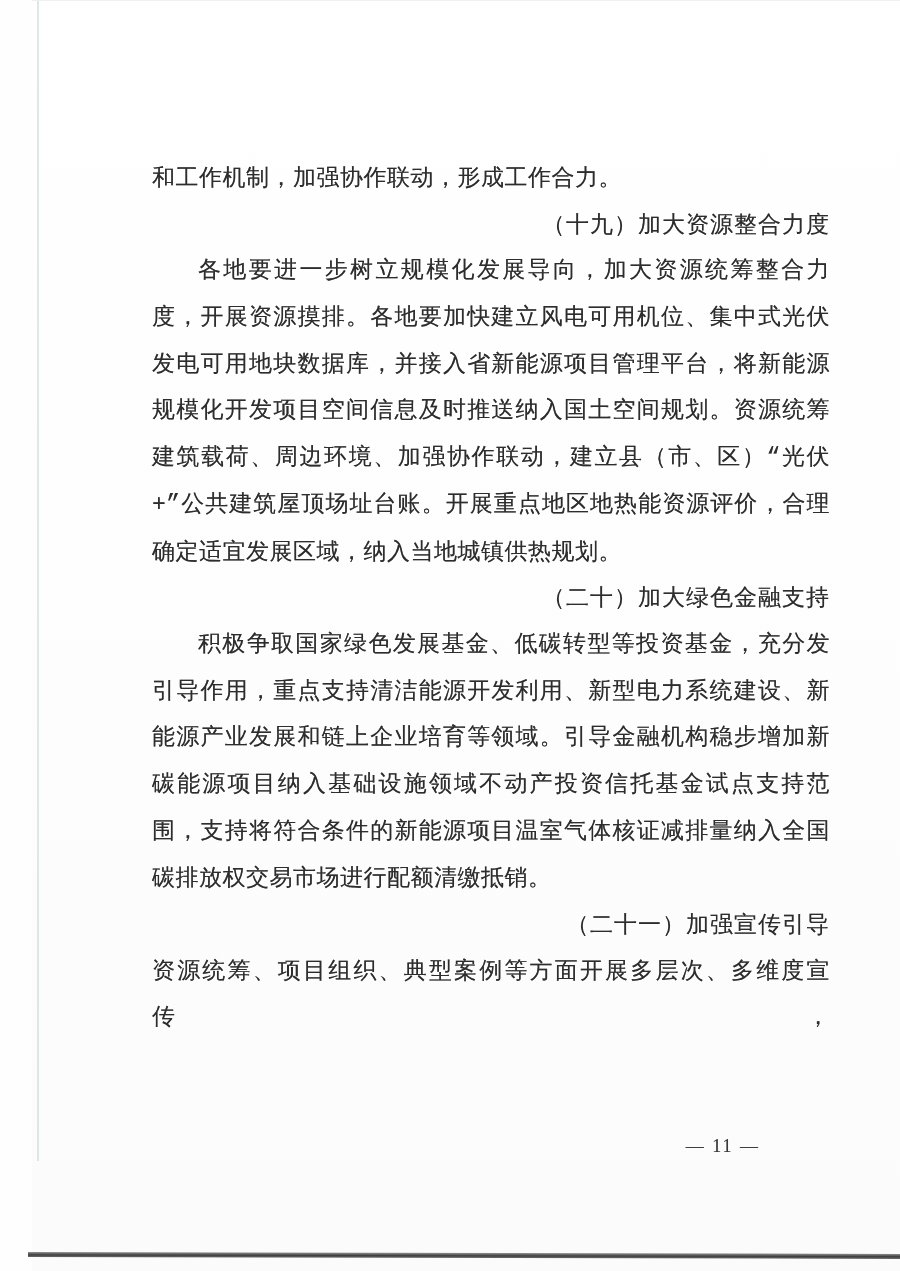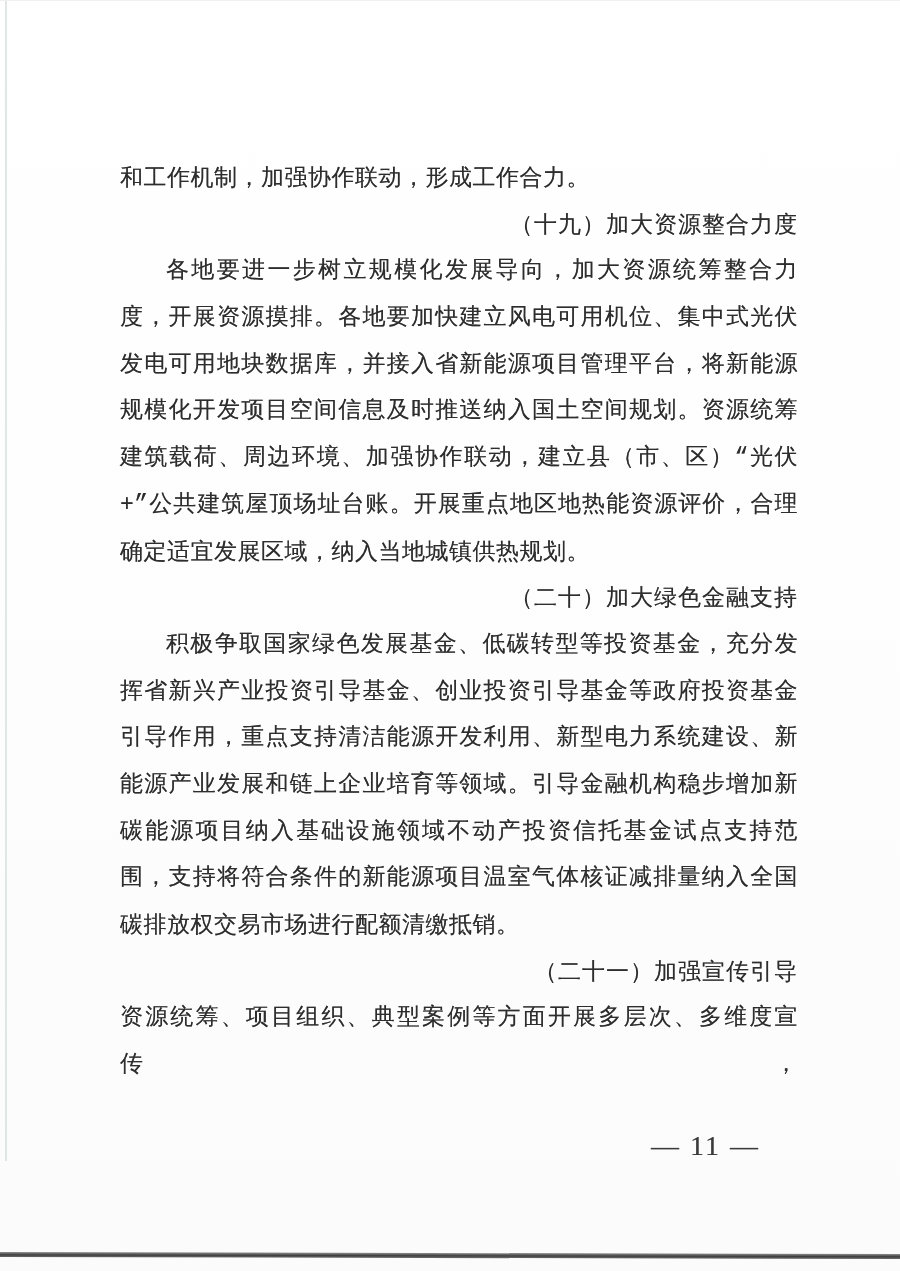--- a/index.html
+++ b/index.html
@@ -12,20 +12,21 @@
     position: relative;
     background: #fefefe;
     overflow: hidden;
     font-family: "Liberation Serif", "DejaVu Serif", serif;
   }
   .page {
     position: absolute;
     inset: 0;
     background: linear-gradient(180deg, #ffffff 0%, #fdfdfd 60%, #fbfbfb 100%);
     border-top: 1px solid #f0f0ee;
+    margin-left: 32px;
   }
   
   .scan-line-left {
     position: absolute;
     left: 5px;
     top: 0;
     width: 1.5px;
     height: 1160px;
     background: rgba(198, 214, 207, 0.55);
   }
@@ -66,21 +67,21 @@
   .line.heading {
     letter-spacing: 1px;
     text-align: right;
   }
   .page-number {
     position: absolute;
     top: 1128px;
     right: 140px;
     height: 34px;
     line-height: 34px;
-    font-size: 28px;
+    font-size: 18px;
     color: #3a3a3a;
     letter-spacing: 2px;
     text-shadow: 0 0 0.6px rgba(70, 70, 70, 0.6);
   }
 </style>
 </head>
 <body>
 
 <div class="page">
 
@@ -91,21 +92,20 @@
     <div class="line indent heading">（十九）加大资源整合力度</div>
     <div class="line indent fill">各地要进一步树立规模化发展导向，加大资源统筹整合力</div>
     <div class="line fill">度，开展资源摸排。各地要加快建立风电可用机位、集中式光伏</div>
     <div class="line fill">发电可用地块数据库，并接入省新能源项目管理平台，将新能源</div>
     <div class="line fill">规模化开发项目空间信息及时推送纳入国土空间规划。资源统筹</div>
     <div class="line fill">建筑载荷、周边环境、加强协作联动，建立县（市、区）“光伏</div>
     <div class="line fill">+”公共建筑屋顶场址台账。开展重点地区地热能资源评价，合理</div>
     <div class="line">确定适宜发展区域，纳入当地城镇供热规划。</div>
     <div class="line indent heading">（二十）加大绿色金融支持</div>
     <div class="line indent fill">积极争取国家绿色发展基金、低碳转型等投资基金，充分发</div>
-    <div class="line fill">挥省新兴产业投资引导基金、创业投资引导基金等政府投资基金</div>
     <div class="line fill">引导作用，重点支持清洁能源开发利用、新型电力系统建设、新</div>
     <div class="line fill">能源产业发展和链上企业培育等领域。引导金融机构稳步增加新</div>
     <div class="line fill">碳能源项目纳入基础设施领域不动产投资信托基金试点支持范</div>
     <div class="line fill">围，支持将符合条件的新能源项目温室气体核证减排量纳入全国</div>
     <div class="line">碳排放权交易市场进行配额清缴抵销。</div>
     <div class="line indent heading">（二十一）加强宣传引导</div>
     <div class="line fill">资源统筹、项目组织、典型案例等方面开展多层次、多维度宣传，</div>
   </div>
 
   <div class="page-number">— 11 —</div>

